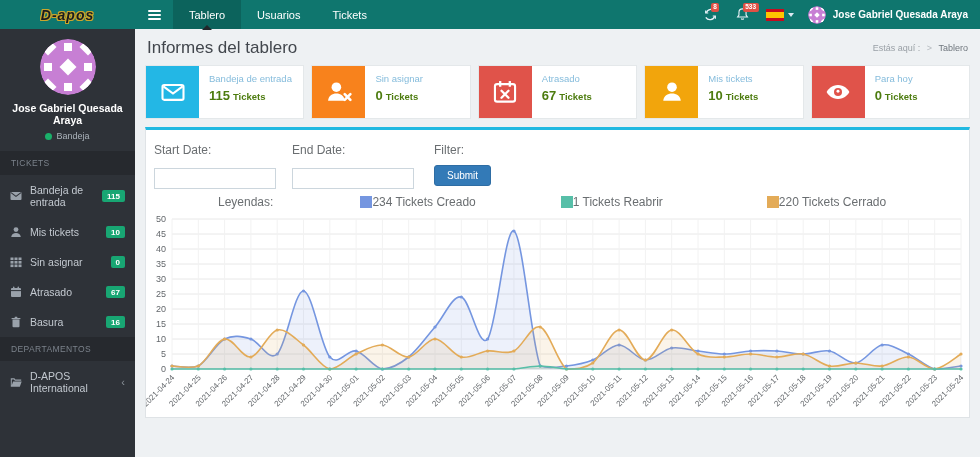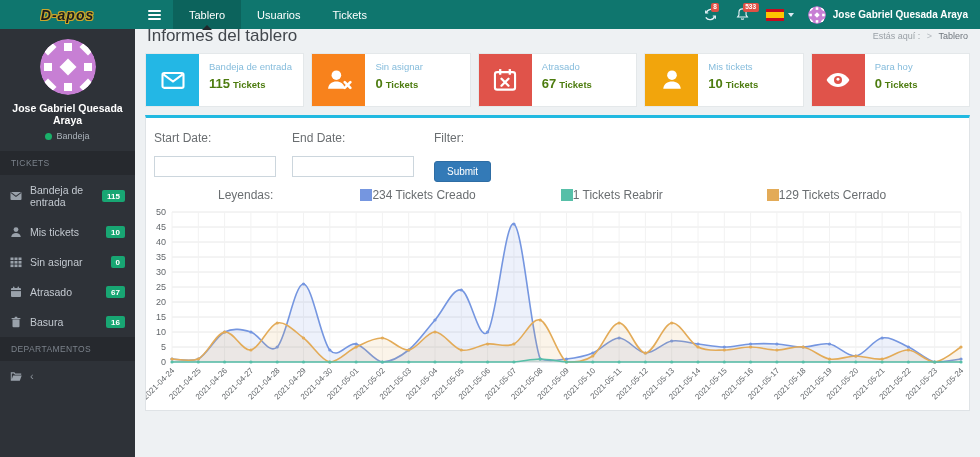--- a/index.html
+++ b/index.html
@@ -34,21 +34,21 @@
   .pstatus { margin-top:5px; font-size:9px; color:#aab2ba; display:flex; align-items:center; justify-content:center; gap:4px; }
   .dot { width:7px; height:7px; border-radius:50%; background:#1ab06a; }
   .side-section { background:#26292e; color:#7b828b; font-size:8.5px; letter-spacing:.4px; padding:7px 11px; }
   .side-item { display:flex; align-items:center; padding:9px 10px; font-size:10.5px; color:#c3c9d0; cursor:pointer; }
   .side-item svg { width:12px; height:12px; flex:none; margin-right:8px; fill:#99a1aa; }
   .side-item .lbl { flex:1; }
   .side-badge { background:#18a673; color:#fff; font-size:8px; font-weight:bold; padding:1.5px 5px; border-radius:2px; }
   .side-chev { color:#8a9199; font-size:11px; }
 
   
-  .main { position:absolute; left:135px; top:17px; width:845px; height:428px; }
+  .main { position:absolute; left:135px; top:29px; width:845px; height:428px; }
   .page-header { display:flex; justify-content:space-between; align-items:flex-start; padding:9px 12px 5px 12px; }
   .page-title { font-size:17px; color:#42474d; font-weight:400; }
   .breadcrumb { font-size:9px; color:#9aa0a6; margin-top:5px; }
   .breadcrumb .sep { margin:0 4px; color:#b5babf; }
   .breadcrumb .cur { color:#6f767d; cursor:pointer; }
 
   .cards { display:flex; gap:7px; margin:2px 10px 0 10px; }
   .card { flex:1; background:#fff; border:1px solid #e4e8ea; display:flex; height:54px; cursor:pointer; }
   .card-icon { width:53px; height:52px; flex:none; display:flex; align-items:center; justify-content:center; }
   .card-icon svg { width:28px; height:28px; }
@@ -57,21 +57,21 @@
   .card-value { margin-top:2px; color:#4d7c0f; font-weight:bold; }
   .card-value .num { font-size:13px; }
   .card-value .unit { font-size:9.5px; margin-left:3px; }
 
   .panel { margin:8px 10px 0 10px; background:#fff; border:1px solid #dfe3e6; border-top:3px solid #21b9e1; }
   .panel-title { padding:6px 12px; font-size:11px; font-weight:bold; color:#62666a; border-bottom:1px solid #e7eaec; }
   .report-form { display:flex; padding:13px 8px 0 8px; }
   .fcol1 { width:138px; } .fcol2 { width:142px; }
   .flabel { font-size:12px; color:#6a6e71; display:block; }
   .finput { margin-top:11px; width:122px; height:21px; border:1px solid #ccd6dd; background:#fff; font-size:11px; padding:0 4px; }
-  .submit-btn { margin-top:16px; background:#337ab7; color:#fff; border:1px solid #2e6da4; font-size:10px; padding:4px 12px; border-radius:3px; cursor:pointer; font-family:inherit; }
+  .submit-btn { margin-top:8px; background:#337ab7; color:#fff; border:1px solid #2e6da4; font-size:10px; padding:4px 12px; border-radius:3px; cursor:pointer; font-family:inherit; }
   .legend-row { display:flex; align-items:center; font-size:12px; color:#6a6e71; padding:6px 0 2px 0; }
   .legend-title { margin-left:72px; }
   .legend-item { display:flex; align-items:center; cursor:pointer; }
   .li-1 { margin-left:87px; } .li-2 { margin-left:85px; } .li-3 { margin-left:104px; }
   .swatch { width:12px; height:12px; display:inline-block; }
   .chart-svg { display:block; width:823px; height:206px; }
   .ytick { font-size:9px; fill:#63676b; text-anchor:end; }
   .xtick { font-size:8px; fill:#63676b; text-anchor:end; }
 </style>
 </head>
@@ -234,20 +234,21 @@
       <span class="lbl">Basura</span>
       <span class="side-badge">16</span>
     </div>
 
     <div class="side-section">DEPARTAMENTOS</div>
 
     <div class="side-item">
       <svg viewBox="0 0 12 12">
           <path d="M0.8 2.2h3.6l1 1.3h5.8v1.2H4.9l-1-1.3H1.8v5.8l1.3-3.8h8.6l-1.9 5.3H0.8z"></path>
         </svg>
+      <span class="lbl">D-APOS International</span>
       <span class="side-chev">‹</span>
     </div>
   </aside>
 
   <main class="main">
     <div class="page-header">
       <h1 class="page-title">Informes del tablero</h1>
       <div class="breadcrumb">
         <span>Estás aquí :</span>
         <span class="sep">&gt;</span>
@@ -350,21 +351,21 @@
         <span class="legend-item li-1">
             <span class="swatch" style="background-color: rgb(117, 150, 224);"></span>
             <span>234 Tickets Creado</span>
           </span>
         <span class="legend-item li-2">
             <span class="swatch" style="background-color: rgb(87, 191, 168);"></span>
             <span>1 Tickets Reabrir</span>
           </span>
         <span class="legend-item li-3">
             <span class="swatch" style="background-color: rgb(227, 171, 88);"></span>
-            <span>129 Tickets Cerrado</span>
+            <span>220 Tickets Cerrado</span>
           </span>
       </div>
 
       <svg class="chart-svg" viewBox="0 0 823 206" preserveAspectRatio="none">
           <line x1="26" x2="815" y1="158" y2="158" stroke="#c9d4da" stroke-width="1"></line>
           <text class="ytick" x="20" y="161">0</text>
           <line x1="26" x2="815" y1="143" y2="143" stroke="#e8e8e8" stroke-width="1"></line>
           <text class="ytick" x="20" y="146">5</text>
           <line x1="26" x2="815" y1="128" y2="128" stroke="#e8e8e8" stroke-width="1"></line>
           <text class="ytick" x="20" y="131">10</text>

